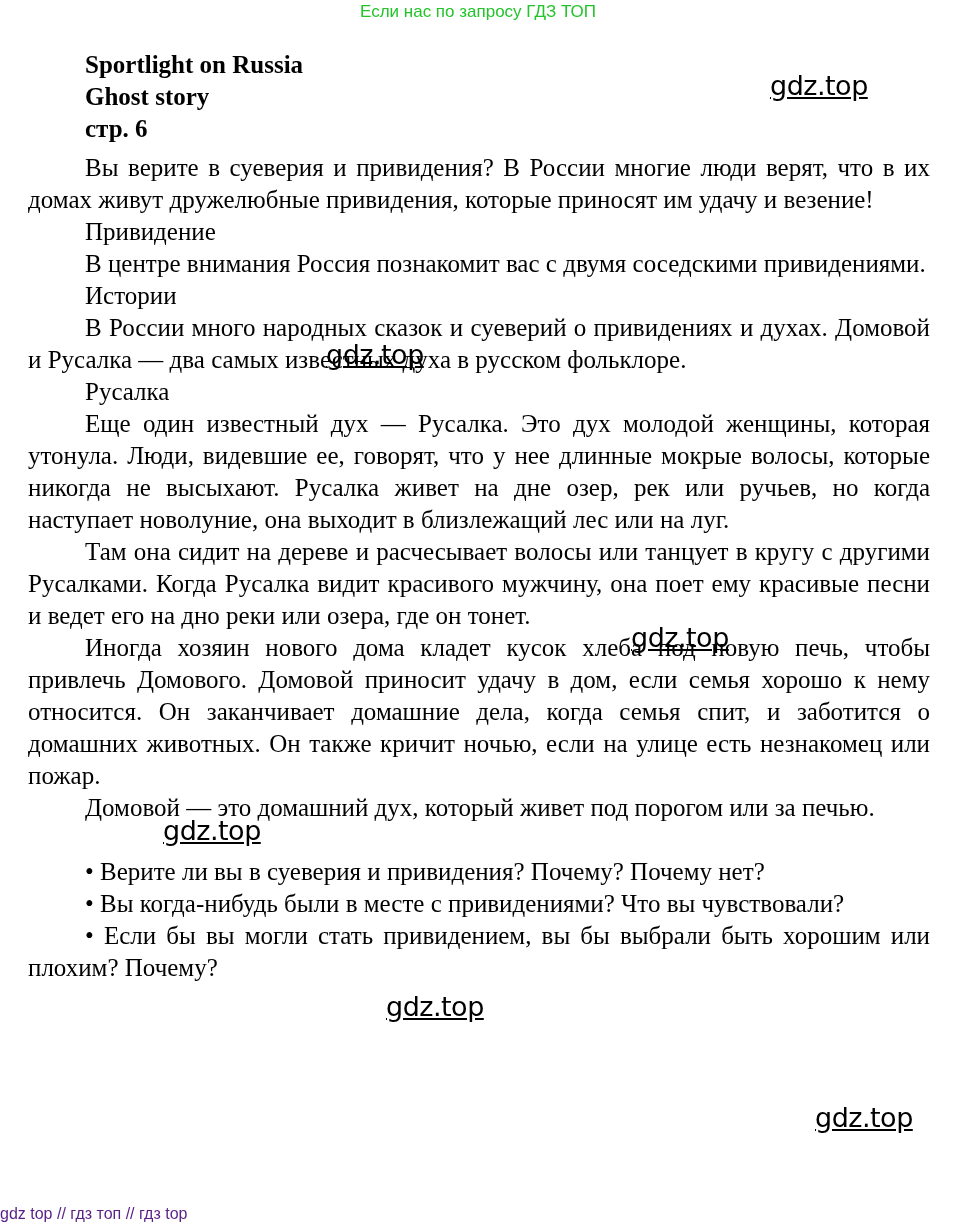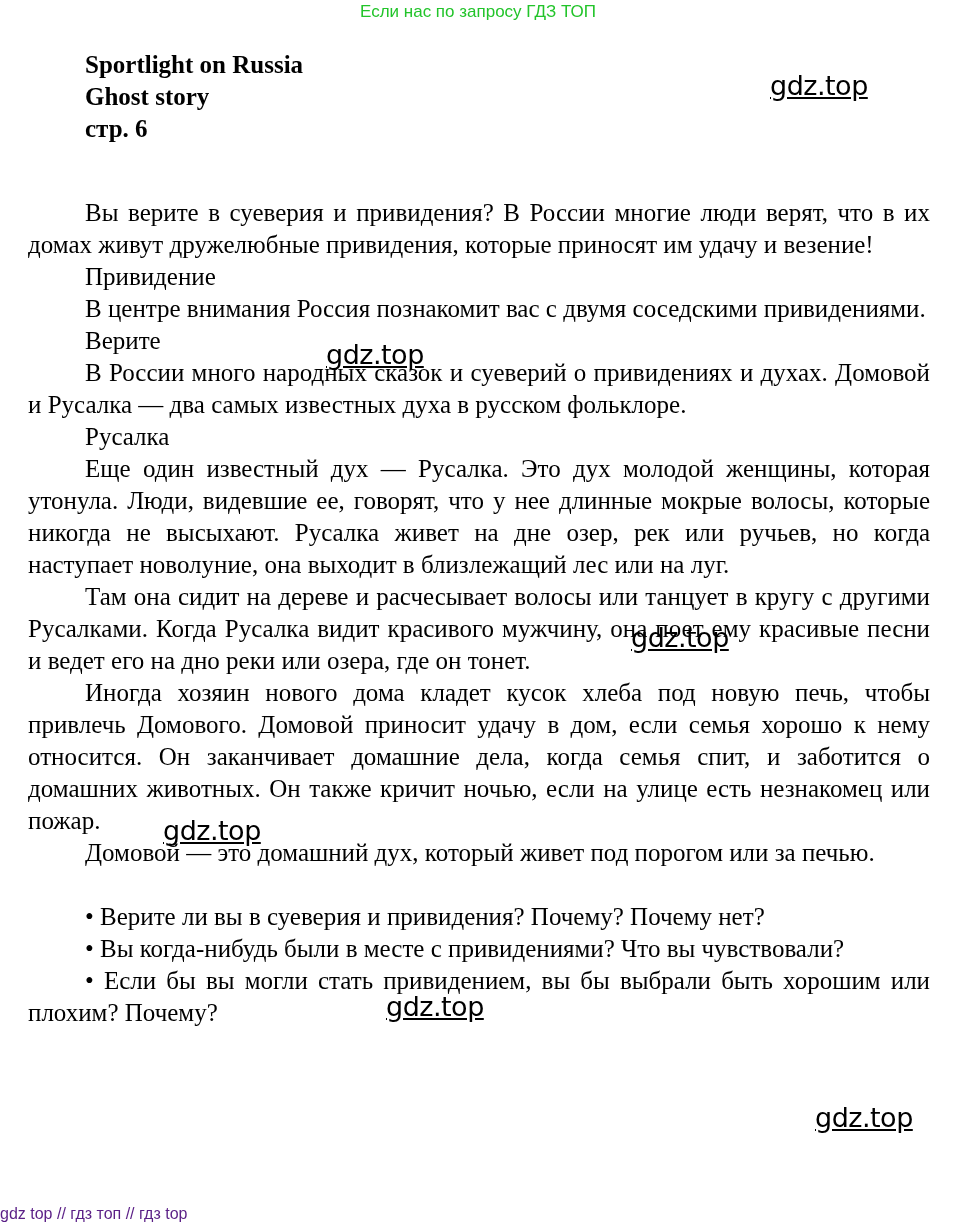--- a/index.html
+++ b/index.html
@@ -12,21 +12,21 @@
     position:absolute; left:85px;
     font-family:"Liberation Serif", serif; font-weight:bold; font-size:25px; color:#000; line-height:32px;text-align:right;
   }
   .wm {
     position:absolute; font-family:"DejaVu Sans", sans-serif; font-size:27px; color:#000; line-height:32px;
     letter-spacing:-0.5px;
     text-decoration:underline;
   }
   .content {
     position:absolute; left:28px; top:152px; width:902px;
-    font-family:"Liberation Serif", serif; font-size:25px; color:#000; line-height:32px;margin-top:45px;
+    font-family:"Liberation Serif", serif; font-size:25px; color:#000; line-height:32px;
   }
   .content p { margin:0; text-align:justify; text-indent:57px; }
   .content .gap { height:32px; }
   .footer {
     position:absolute; left:0; top:1203px; width:956px; text-align:left;
     font-family:"Liberation Sans", sans-serif; font-size:16px; color:#5a1f86; line-height:22px;
   }
 </style>
 </head>
 <body>
@@ -34,21 +34,21 @@
 <div class="top-banner">Если нас по запросу ГДЗ ТОП</div>
 
 <div class="heading" style="top:49px;">Sportlight on Russia</div>
 <div class="heading" style="top:81px;">Ghost story</div>
 <div class="heading" style="top:113px;">стр. 6</div>
 
 <div class="content">
   <p>Вы верите в суеверия и привидения? В России многие люди верят, что в их домах живут дружелюбные привидения, которые приносят им удачу и везение!</p>
   <p>Привидение</p>
   <p>В центре внимания Россия познакомит вас с двумя соседскими привидениями.</p>
-  <p>Верите</p>
+  <p>Истории</p>
   <p>В России много народных сказок и суеверий о привидениях и духах. Домовой и Русалка — два самых известных духа в русском фольклоре.</p>
   <p>Русалка</p>
   <p>Еще один известный дух — Русалка. Это дух молодой женщины, которая утонула. Люди, видевшие ее, говорят, что у нее длинные мокрые волосы, которые никогда не высыхают. Русалка живет на дне озер, рек или ручьев, но когда наступает новолуние, она выходит в близлежащий лес или на луг.</p>
   <p>Там она сидит на дереве и расчесывает волосы или танцует в кругу с другими Русалками. Когда Русалка видит красивого мужчину, она поет ему красивые песни и ведет его на дно реки или озера, где он тонет.</p>
   <p>Иногда хозяин нового дома кладет кусок хлеба под новую печь, чтобы привлечь Домового. Домовой приносит удачу в дом, если семья хорошо к нему относится. Он заканчивает домашние дела, когда семья спит, и заботится о домашних животных. Он также кричит ночью, если на улице есть незнакомец или пожар.</p>
   <p>Домовой — это домашний дух, который живет под порогом или за печью.</p>
   <div class="gap"></div>
   <p>• Верите ли вы в суеверия и привидения? Почему? Почему нет?</p>
   <p>• Вы когда-нибудь были в месте с привидениями? Что вы чувствовали?</p>
   <p>• Если бы вы могли стать привидением, вы бы выбрали быть хорошим или плохим? Почему?</p>

